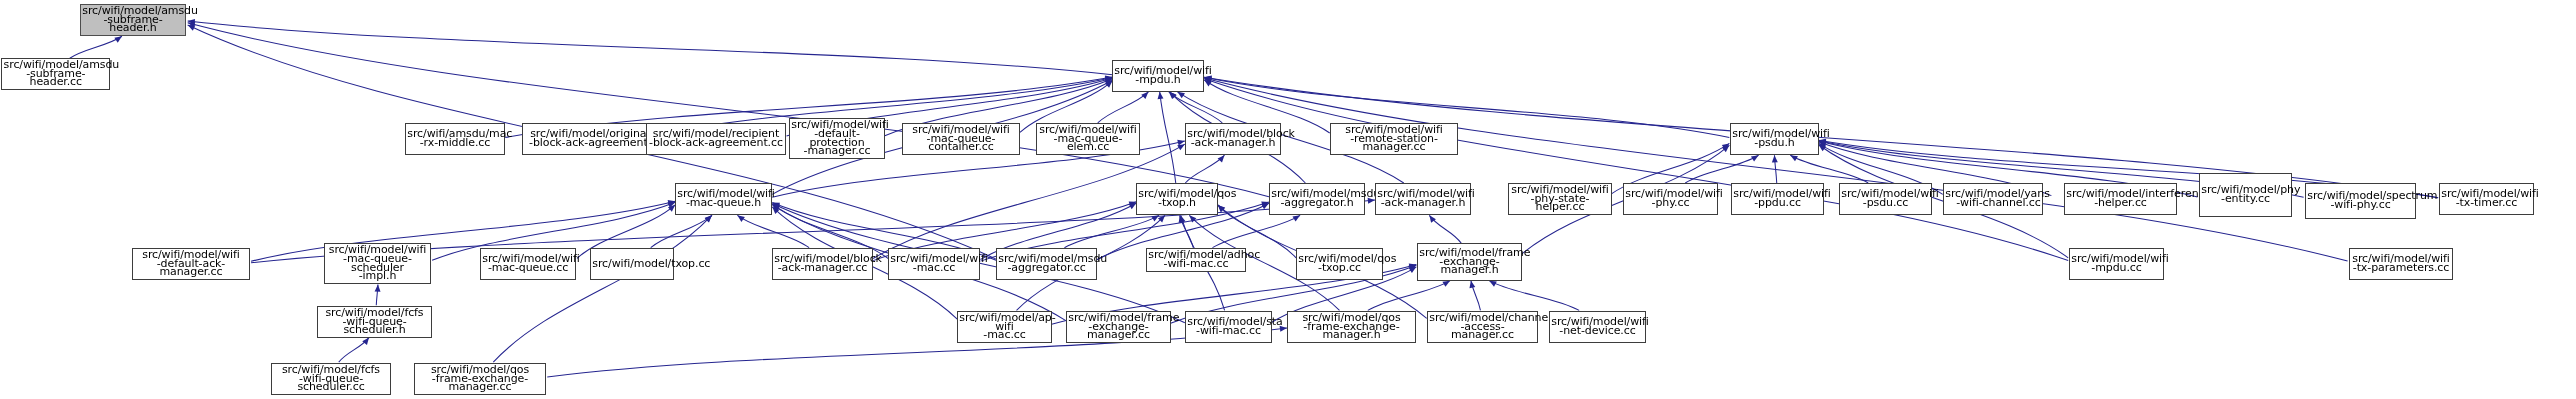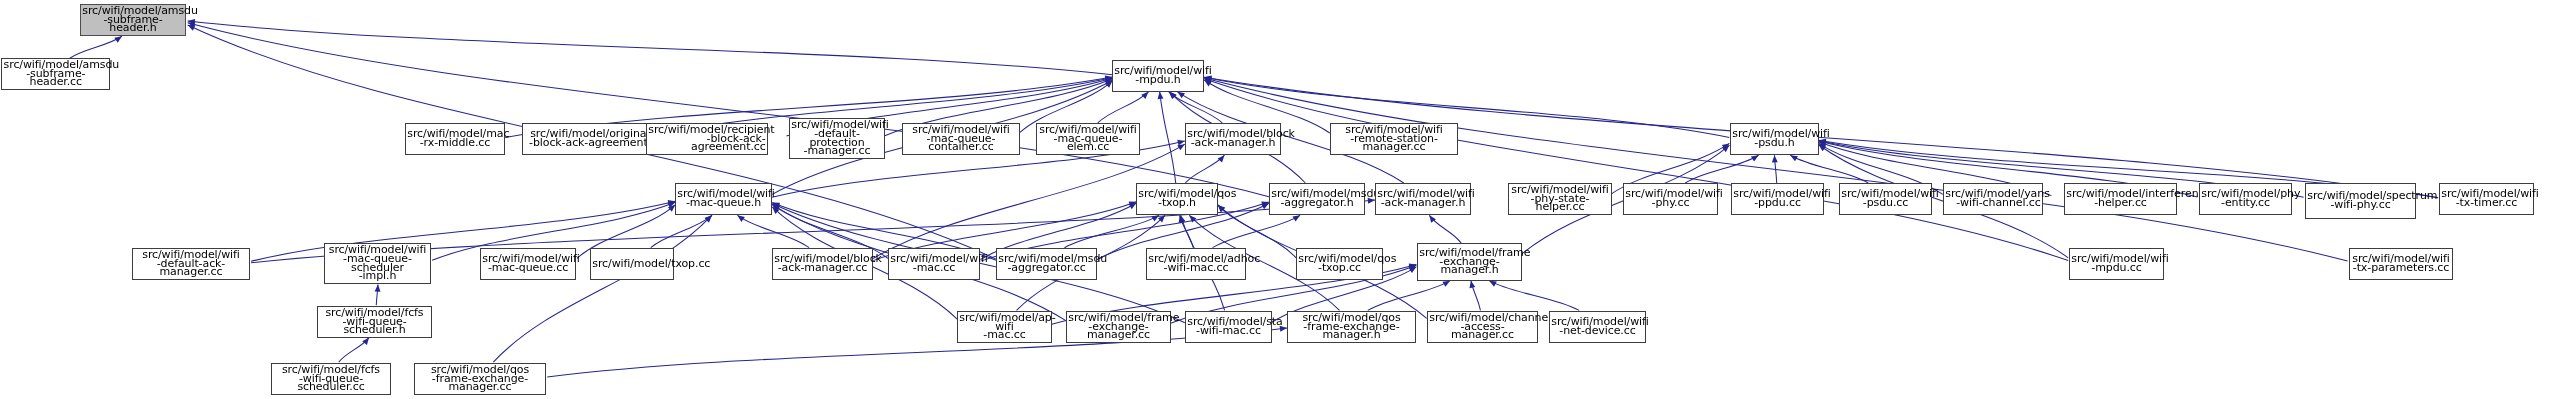--- a/index.html
+++ b/index.html
@@ -186,25 +186,25 @@
       <polygon points="2300.581,434 2312.445805426823,435.17745156317864 2308.075541893784,443.2731786245234" fill="#25258f"></polygon>
       <path d="M844,582.8781575037148 C1158.6,542.6640416047549 1673.4,547.2943536404161 1988,507.0802377414562" fill="none" stroke="#25258f" stroke-width="1.6"></path>
       <polygon points="1988,507.0802377414562 1977.6720355928428,513.0378506194882 1976.5055262403812,503.91210374974537" fill="#25258f"></polygon>
     </svg>
 <div class="node root" style="left: 80px; top: 3.9px; width: 106px; height: 32px;"><span>src/wifi/model/amsdu
 -subframe-header.h</span></div>
     <div class="node" style="left: 1.3px; top: 58px; width: 109px; height: 32px;"><span>src/wifi/model/amsdu
 -subframe-header.cc</span></div>
     <div class="node" style="left: 1112px; top: 60px; width: 92px; height: 32px;"><span>src/wifi/model/wifi
 -mpdu.h</span></div>
-    <div class="node" style="left: 405px; top: 123px; width: 100px; height: 32px;"><span>src/wifi/model/mac
+    <div class="node" style="left: 405px; top: 123px; width: 100px; height: 32px;"><span>src/wifi/amsdu/mac
 -rx-middle.cc</span></div>
     <div class="node" style="left: 522px; top: 123px; width: 148px; height: 32px;"><span>src/wifi/model/originator
 -block-ack-agreement.cc</span></div>
-    <div class="node" style="left: 646px; top: 123px; width: 122px; height: 32px; text-align: right;"><span>src/wifi/model/recipient
+    <div class="node" style="left: 646px; top: 123px; width: 140px; height: 32px;"><span>src/wifi/model/recipient
 -block-ack-agreement.cc</span></div>
     <div class="node" style="left: 789px; top: 118px; width: 96px; height: 41px;"><span>src/wifi/model/wifi
 -default-protection
 -manager.cc</span></div>
     <div class="node" style="left: 902px; top: 123px; width: 118px; height: 32px;"><span>src/wifi/model/wifi
 -mac-queue-container.cc</span></div>
     <div class="node" style="left: 1036px; top: 123px; width: 104px; height: 32px;"><span>src/wifi/model/wifi
 -mac-queue-elem.cc</span></div>
     <div class="node" style="left: 1185px; top: 123px; width: 96px; height: 32px;"><span>src/wifi/model/block
 -ack-manager.h</span></div>
@@ -225,41 +225,41 @@
     <div class="node" style="left: 1623px; top: 183px; width: 95px; height: 32px;"><span>src/wifi/model/wifi
 -phy.cc</span></div>
     <div class="node" style="left: 1731px; top: 183px; width: 93px; height: 32px;"><span>src/wifi/model/wifi
 -ppdu.cc</span></div>
     <div class="node" style="left: 1839px; top: 183px; width: 93px; height: 32px;"><span>src/wifi/model/wifi
 -psdu.cc</span></div>
     <div class="node" style="left: 1943px; top: 183px; width: 100px; height: 32px; text-align: right;"><span>src/wifi/model/yans
 -wifi-channel.cc</span></div>
     <div class="node" style="left: 2052px; top: 183px; width: 113px; height: 32px; margin-left: 12px;"><span>src/wifi/model/interference
 -helper.cc</span></div>
-    <div class="node" style="left: 2199px; top: 183px; width: 93px; height: 32px;"><span>src/wifi/model/phy
+    <div class="node" style="left: 2199px; top: 173px; width: 93px; height: 44px;"><span>src/wifi/model/phy
 -entity.cc</span></div>
     <div class="node" style="left: 2305px; top: 183px; width: 111px; height: 36px; justify-content: center;"><span>src/wifi/model/spectrum
 -wifi-phy.cc</span></div>
     <div class="node" style="left: 2439px; top: 183px; width: 95px; height: 32px;"><span>src/wifi/model/wifi
 -tx-timer.cc</span></div>
     <div class="node" style="left: 132px; top: 248px; width: 118px; height: 32px;"><span>src/wifi/model/wifi
 -default-ack-manager.cc</span></div>
     <div class="node" style="left: 324px; top: 243px; width: 107px; height: 41px;"><span>src/wifi/model/wifi
 -mac-queue-scheduler
 -impl.h</span></div>
     <div class="node" style="left: 480px; top: 248px; width: 96px; height: 32px;"><span>src/wifi/model/wifi
 -mac-queue.cc</span></div>
     <div class="node" style="left: 590px; top: 248px; width: 84px; height: 32px;"><span>src/wifi/model/txop.cc</span></div>
     <div class="node" style="left: 772px; top: 248px; width: 101px; height: 32px;"><span>src/wifi/model/block
 -ack-manager.cc</span></div>
     <div class="node" style="left: 888px; top: 248px; width: 92px; height: 32px;"><span>src/wifi/model/wifi
 -mac.cc</span></div>
     <div class="node" style="left: 996px; top: 248px; width: 101px; height: 32px;"><span>src/wifi/model/msdu
 -aggregator.cc</span></div>
-    <div class="node" style="left: 1146px; top: 248px; width: 100px; height: 32px;"><span>src/wifi/model/adhoc
+    <div class="node" style="left: 1146px; top: 248px; width: 100px; height: 24px;"><span>src/wifi/model/adhoc
 -wifi-mac.cc</span></div>
     <div class="node" style="left: 1296px; top: 248px; width: 87px; height: 32px;"><span>src/wifi/model/qos
 -txop.cc</span></div>
     <div class="node" style="left: 1417px; top: 243px; width: 105px; height: 38px;"><span>src/wifi/model/frame
 -exchange-manager.h</span></div>
     <div class="node" style="left: 2069px; top: 248px; width: 95px; height: 32px;"><span>src/wifi/model/wifi
 -mpdu.cc</span></div>
     <div class="node" style="left: 2349px; top: 248px; width: 104px; height: 32px;"><span>src/wifi/model/wifi
 -tx-parameters.cc</span></div>
     <div class="node" style="left: 317px; top: 306px; width: 115px; height: 32px;"><span>src/wifi/model/fcfs

